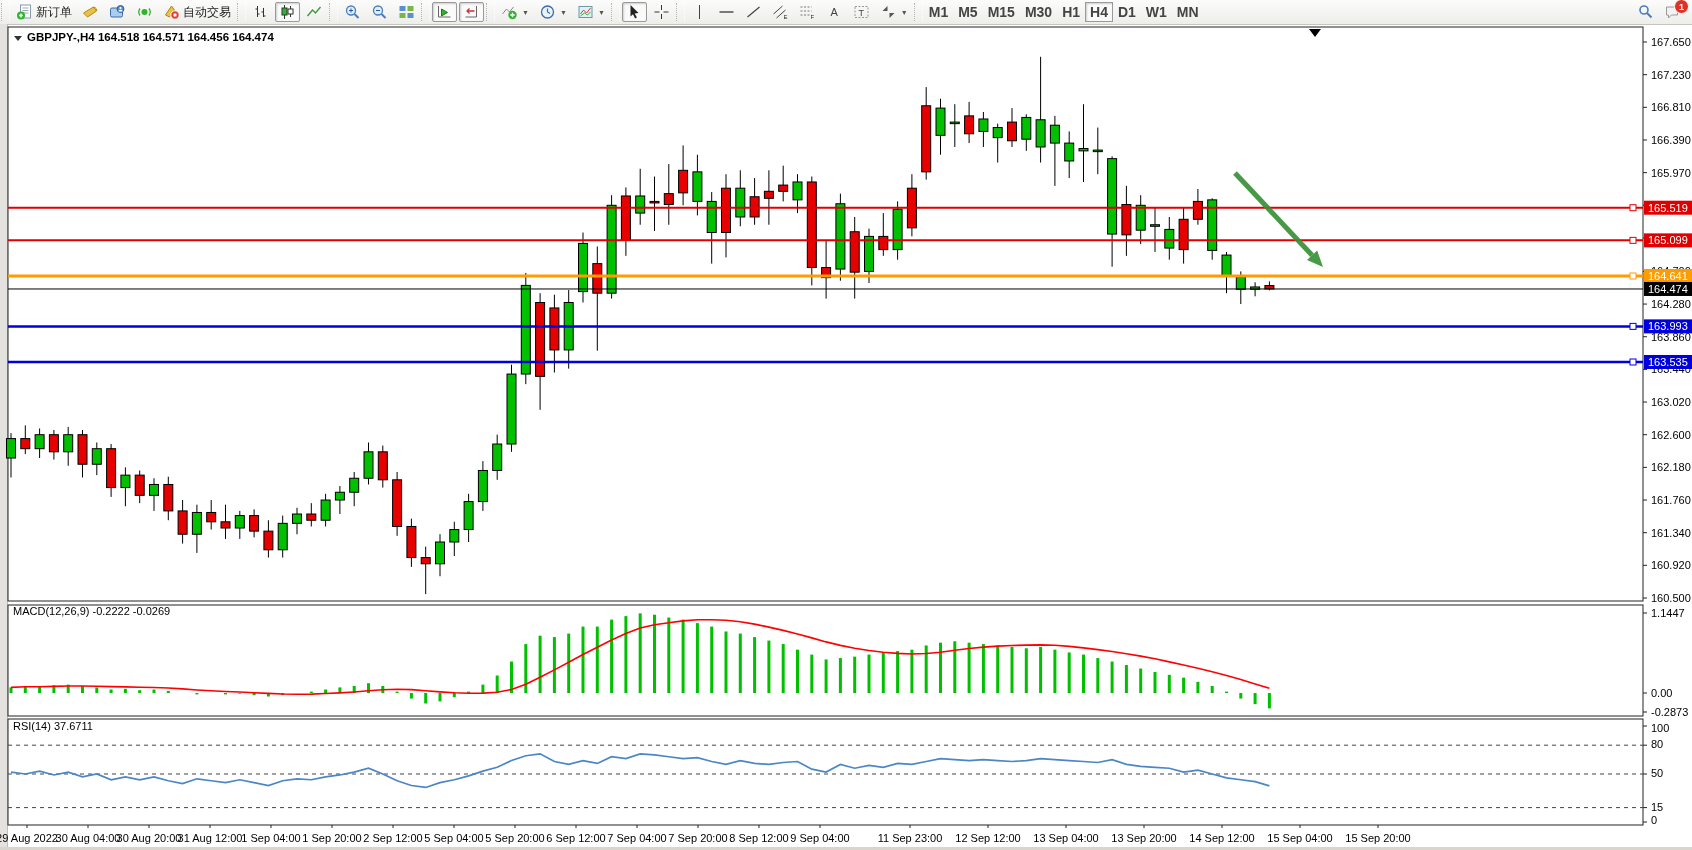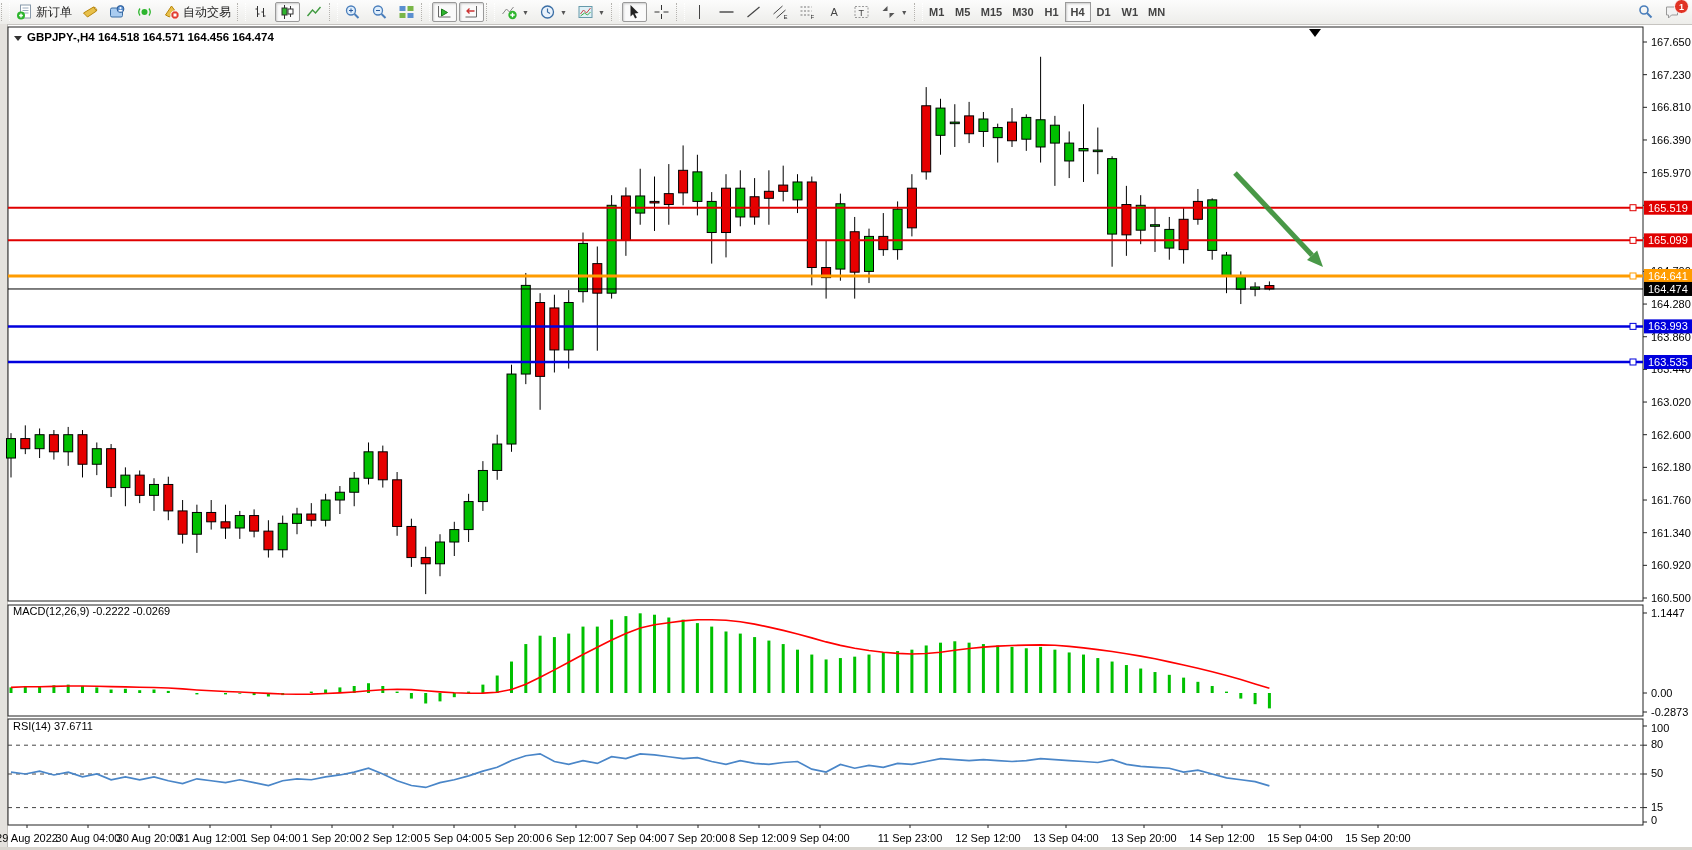--- a/index.html
+++ b/index.html
@@ -9,21 +9,21 @@
     background:linear-gradient(#fcfcfc,#ededea);border-bottom:1px solid #c6c4c0;
     display:flex;align-items:center;font-size:12px;color:#222;white-space:nowrap;}
   .grip{width:7px;height:18px;margin:0 1px;border-left:1px dotted #b5b3af;border-right:1px dotted #fff;}
   .tbtn{display:flex;align-items:center;gap:3px;height:20px;padding:0 3px;margin:4px 1px;
     background:transparent;border:1px solid transparent;border-radius:2px;font-size:12px;
     font-family:"Liberation Sans",sans-serif;color:#222;cursor:default;}
   .tbtn.active{background:#fafafa;border:1px solid #9a9a9a;box-shadow:inset 1px 1px 2px rgba(0,0,0,.18);}
   .tbtn svg{width:17px;height:16px;display:block;}
   .caret{font-size:7px;color:#555;margin-left:1px;}
   .tf{height:20px;min-width:26px;padding:0 4px;margin:0;border:1px solid transparent;
-    background:transparent;font-size:11px;font-weight:bold;color:#444;font-family:"Liberation Sans",sans-serif;}
+    background:transparent;font-size:14px;font-weight:bold;color:#444;font-family:"Liberation Sans",sans-serif;}
   .tf.active{background:#fafafa;border:1px solid #9a9a9a;box-shadow:inset 1px 1px 2px rgba(0,0,0,.18);}
   #right-tools{margin-left:auto;display:flex;align-items:center;padding-right:6px;}
   #notif{position:relative;}
   #notif .badge{position:absolute;top:-4px;right:-5px;background:#e03224;color:#fff;border-radius:50%;
     width:13px;height:13px;font-size:9px;font-weight:bold;display:flex;align-items:center;justify-content:center;
     border:1px solid #fff;}
   
   #left-strip{position:absolute;left:0;top:24px;width:7px;height:826px;background:#e4e2de;border-right:1px solid #c0beba;}
   #bottom-strip{position:absolute;left:0;top:847px;width:1692px;height:3px;background:#d8d5cf;}
   #chart-area{position:absolute;left:0;top:24px;}

